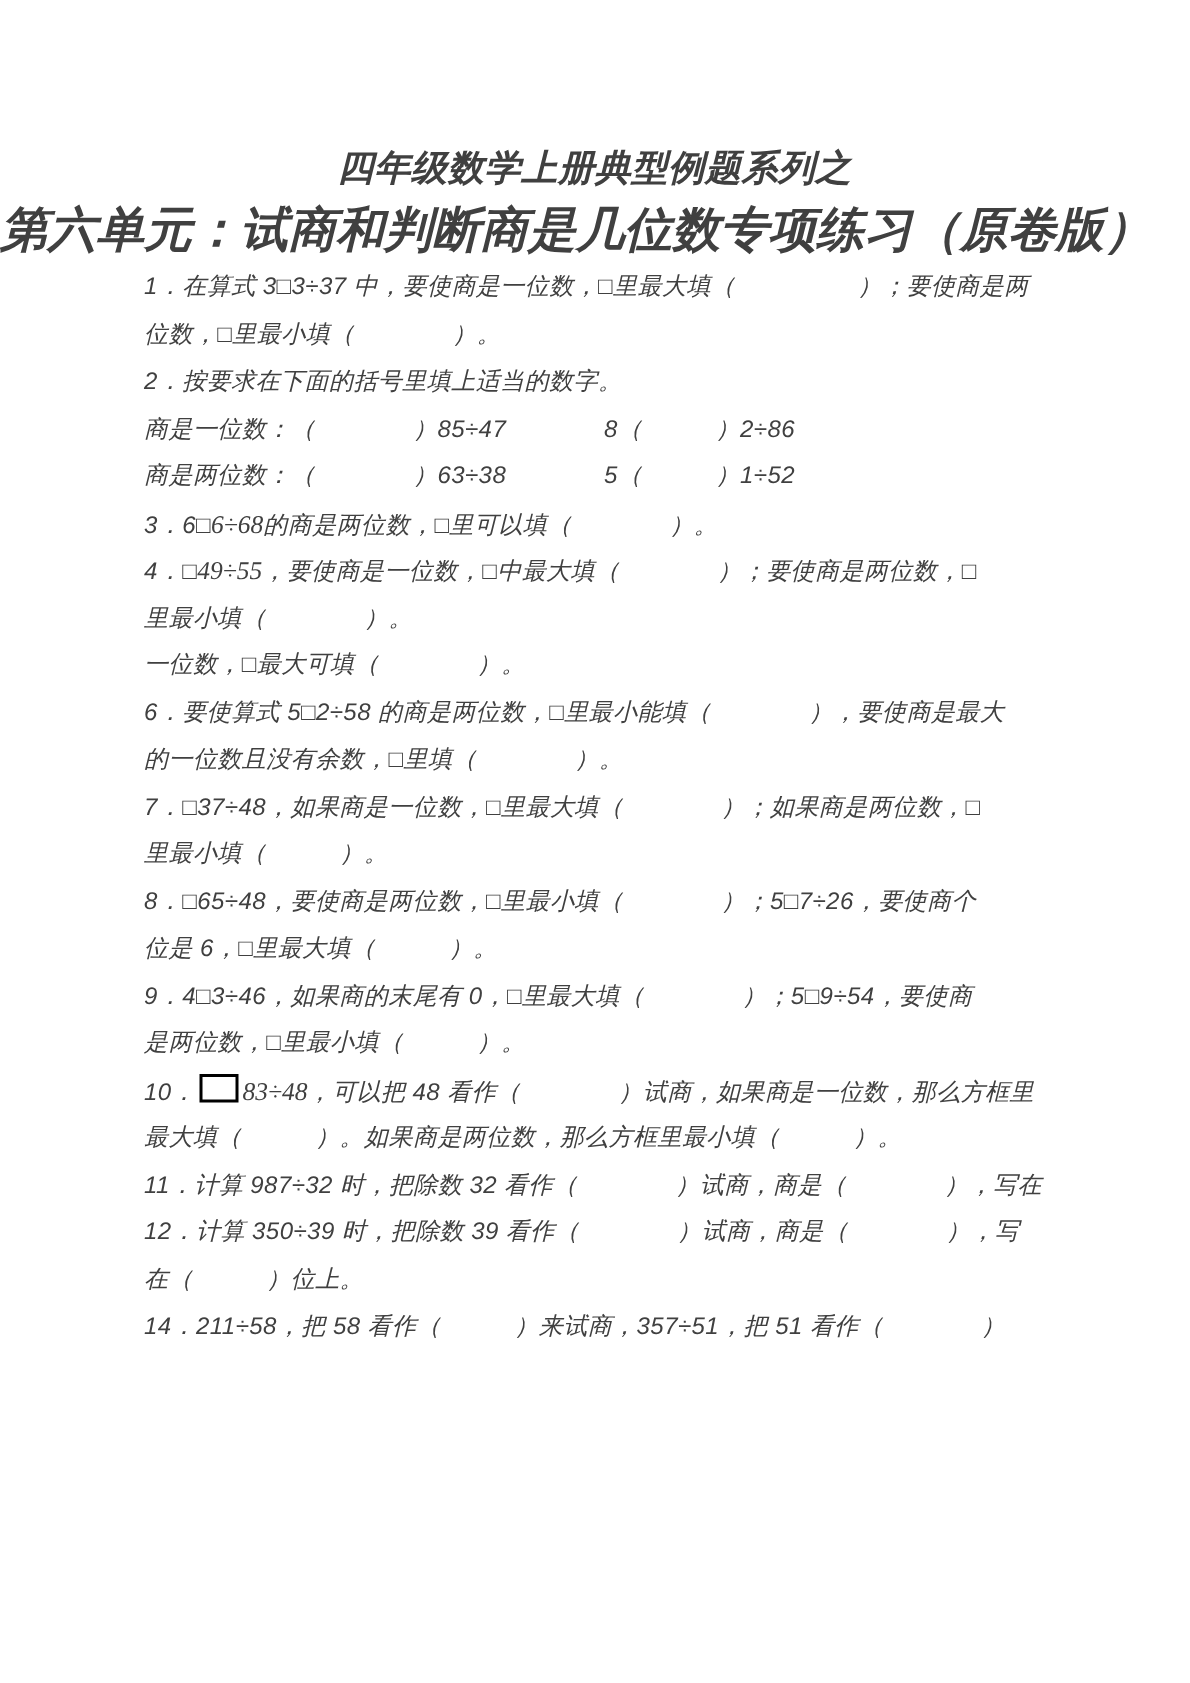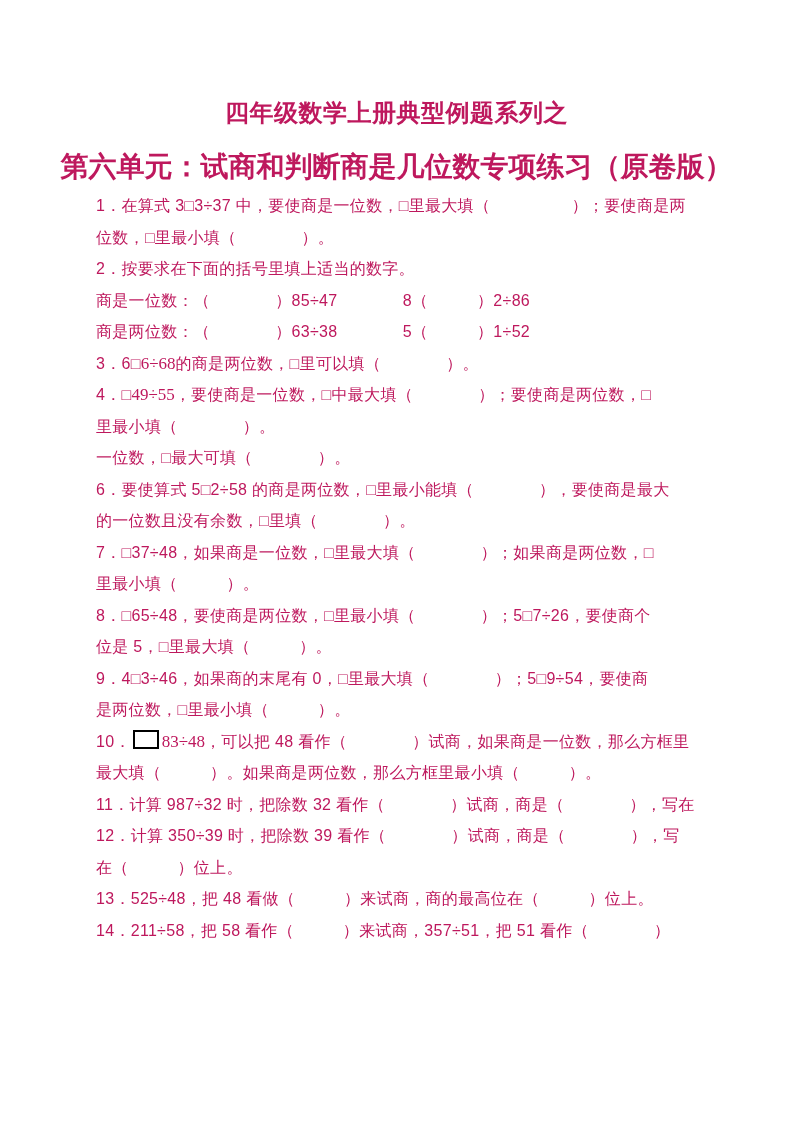--- a/index.html
+++ b/index.html
@@ -2,36 +2,36 @@
 <html lang="zh"><head>
 <meta charset="utf-8">
 <style>
   html, body { margin: 0; padding: 0; background: #ffffff; }
   .page {
     position: relative;
     width: 793px;
     height: 1122px;
     margin: 0 auto;
     background: #ffffff;
-    color: #be185d;
+    color: #404040;
     font-family: "Liberation Sans", sans-serif;
     overflow: hidden;
+    font-style: italic;
   }
   .title {
     padding-top: 97px;
     text-align: center;
     font-size: 24px;
     font-weight: 800;
     line-height: 32px;
     letter-spacing: 0.5px;
   }
   .subtitle {
-    margin-top: 20px;
-    text-align: center;
-    font-size: 28px;
+    margin-top: 6px;
+    font-size: 32px;
     font-weight: 800;
     line-height: 36px;
   }
   .content {
     margin: 5px 96px 12px 96px;
   }
   .line {
     font-size: 16px;
     line-height: 31.5px;
     height: 31.5px;
@@ -67,24 +67,23 @@
     <div class="line"><span>商是两位数：（　　　　）63÷38　　　　5（　　　）1÷52</span></div>
     <div class="line"><span>3．6□</span><span class="serif">6÷68</span><span>的商是两位数，□里可以填（　　　　）。</span></div>
     <div class="line"><span>4．□</span><span class="serif">49÷55</span><span>，要使商是一位数，□中最大填（　　　　）；要使商是两位数，□</span></div>
     <div class="line"><span>里最小填（　　　　）。</span></div>
     <div class="line"><span>一位数，□最大可填（　　　　）。</span></div>
     <div class="line"><span>6．要使算式 5□2÷58 的商是两位数，□里最小能填（　　　　），要使商是最大</span></div>
     <div class="line"><span>的一位数且没有余数，□里填（　　　　）。</span></div>
     <div class="line"><span>7．□37÷48，如果商是一位数，□里最大填（　　　　）；如果商是两位数，□</span></div>
     <div class="line"><span>里最小填（　　　）。</span></div>
     <div class="line"><span>8．□65÷48，要使商是两位数，□里最小填（　　　　）；5□7÷26，要使商个</span></div>
-    <div class="line"><span>位是 5，□里最大填（　　　）。</span></div>
+    <div class="line"><span>位是 6，□里最大填（　　　）。</span></div>
     <div class="line"><span>9．4□3÷46，如果商的末尾有 0，□里最大填（　　　　）；5□9÷54，要使商</span></div>
     <div class="line"><span>是两位数，□里最小填（　　　）。</span></div>
     <div class="line"><span>10．</span><span class="box"></span><span class="serif">83÷48</span><span>，可以把 48 看作（　　　　）试商，如果商是一位数，那么方框里</span></div>
     <div class="line"><span>最大填（　　　）。如果商是两位数，那么方框里最小填（　　　）。</span></div>
     <div class="line"><span>11．计算 987÷32 时，把除数 32 看作（　　　　）试商，商是（　　　　），写在</span></div>
     <div class="line"><span>12．计算 350÷39 时，把除数 39 看作（　　　　）试商，商是（　　　　），写</span></div>
     <div class="line"><span>在（　　　）位上。</span></div>
-    <div class="line"><span>13．525÷48，把 48 看做（　　　）来试商，商的最高位在（　　　）位上。</span></div>
     <div class="line"><span>14．211÷58，把 58 看作（　　　）来试商，357÷51，把 51 看作（　　　　）</span></div>
   </div>
 </div>
 
 </body></html>

